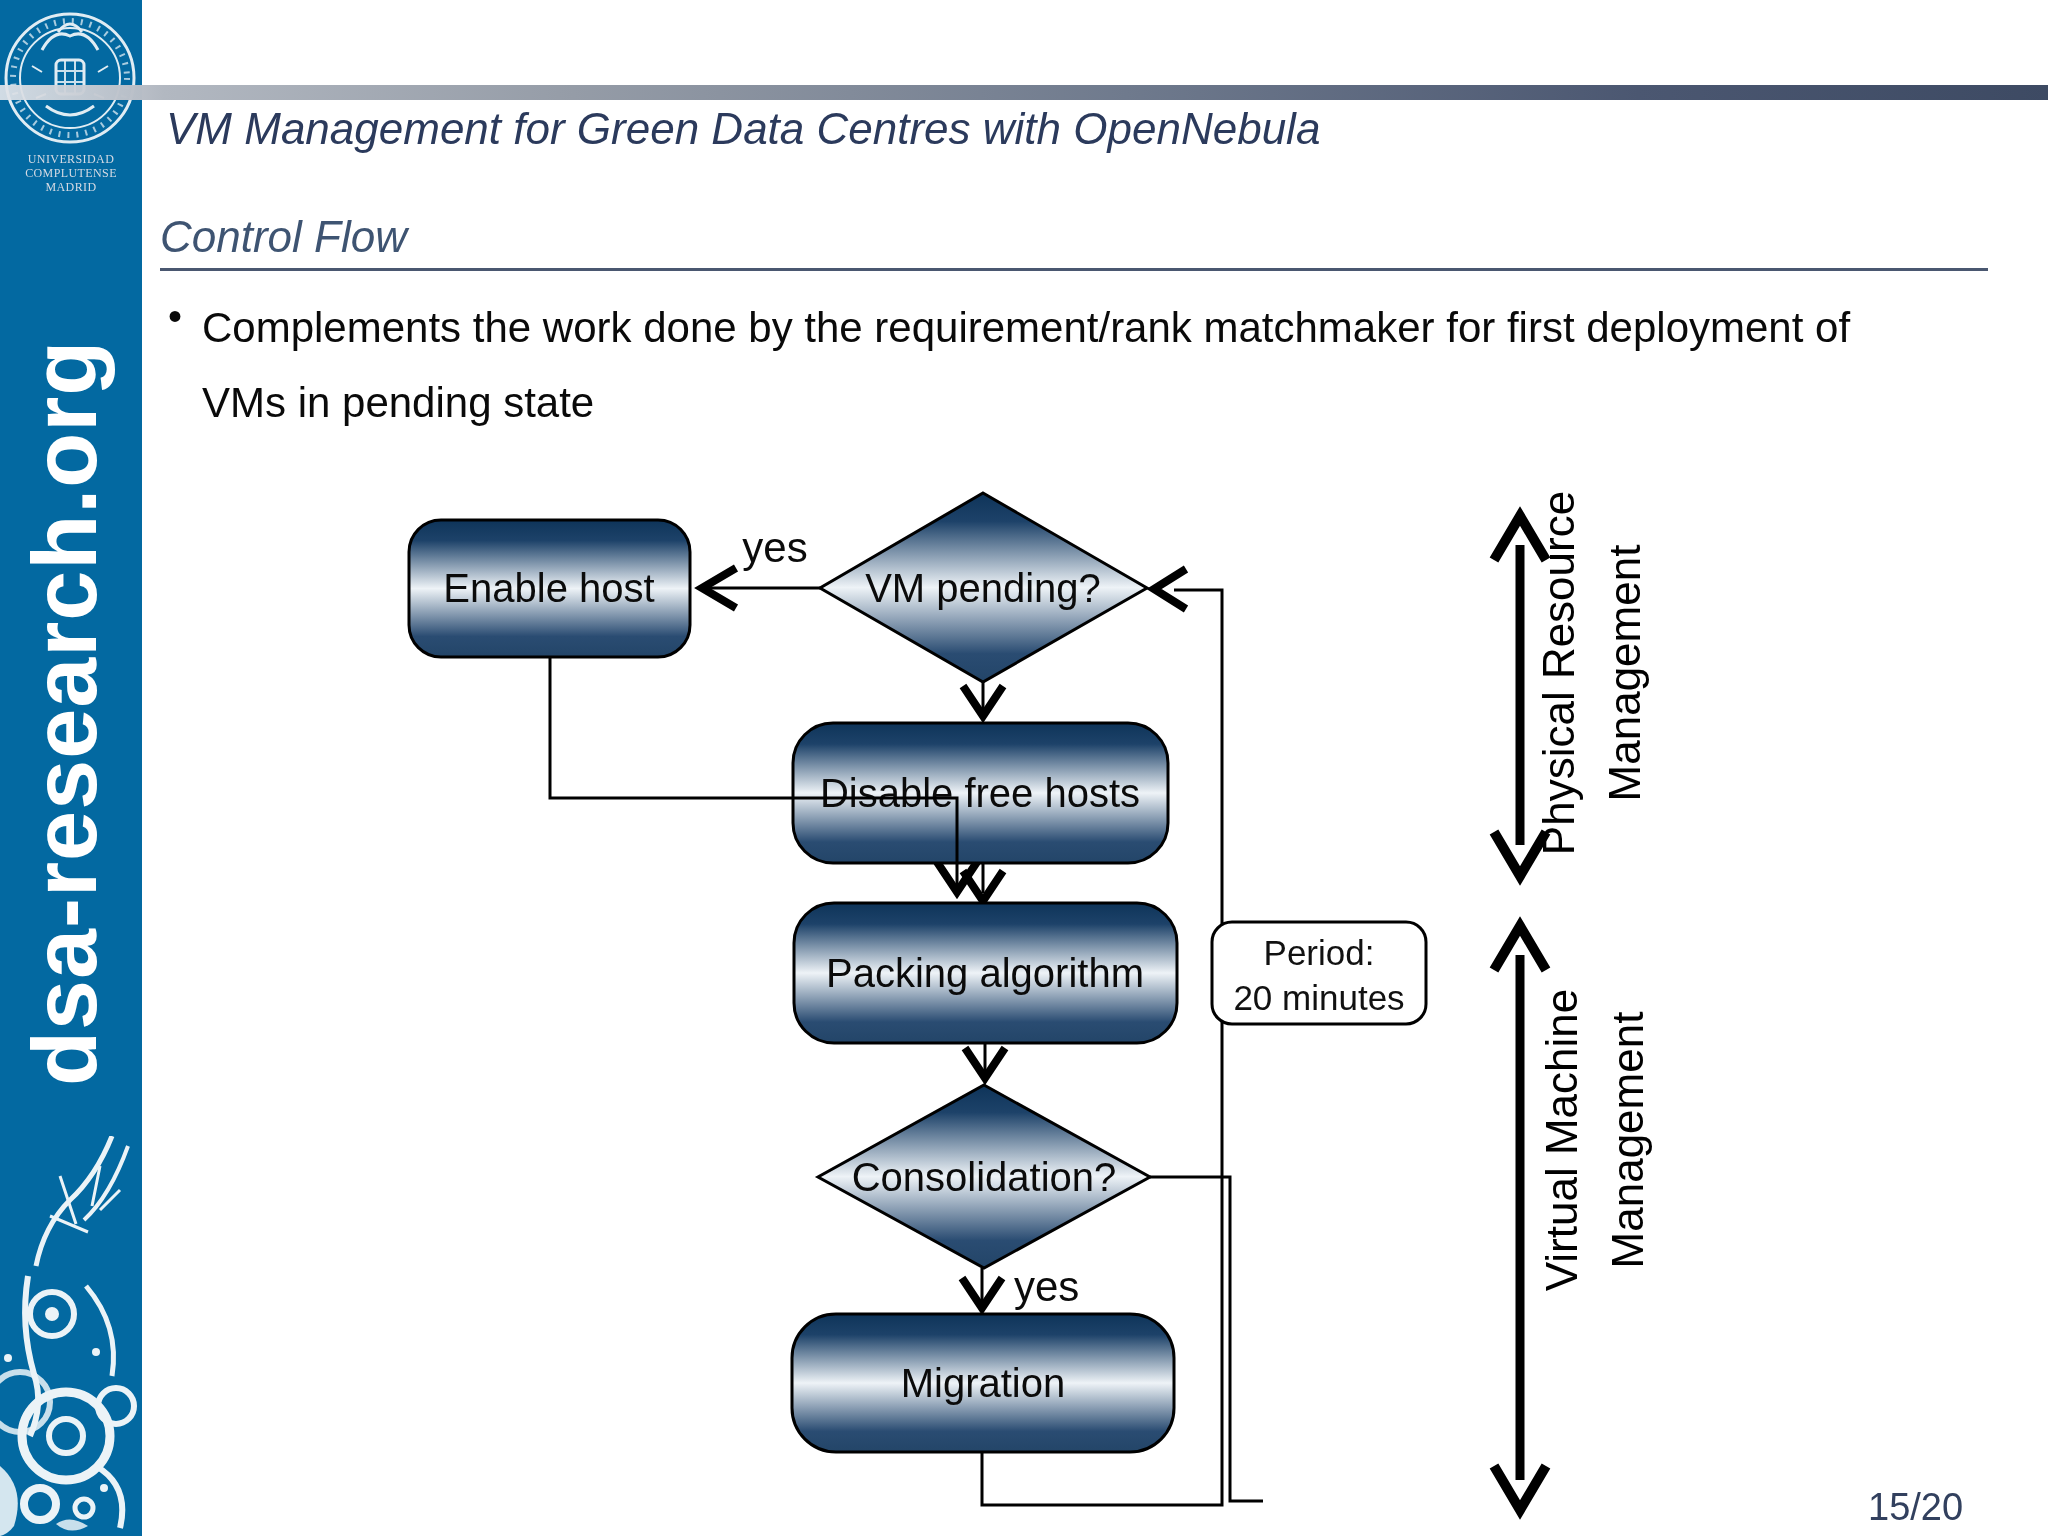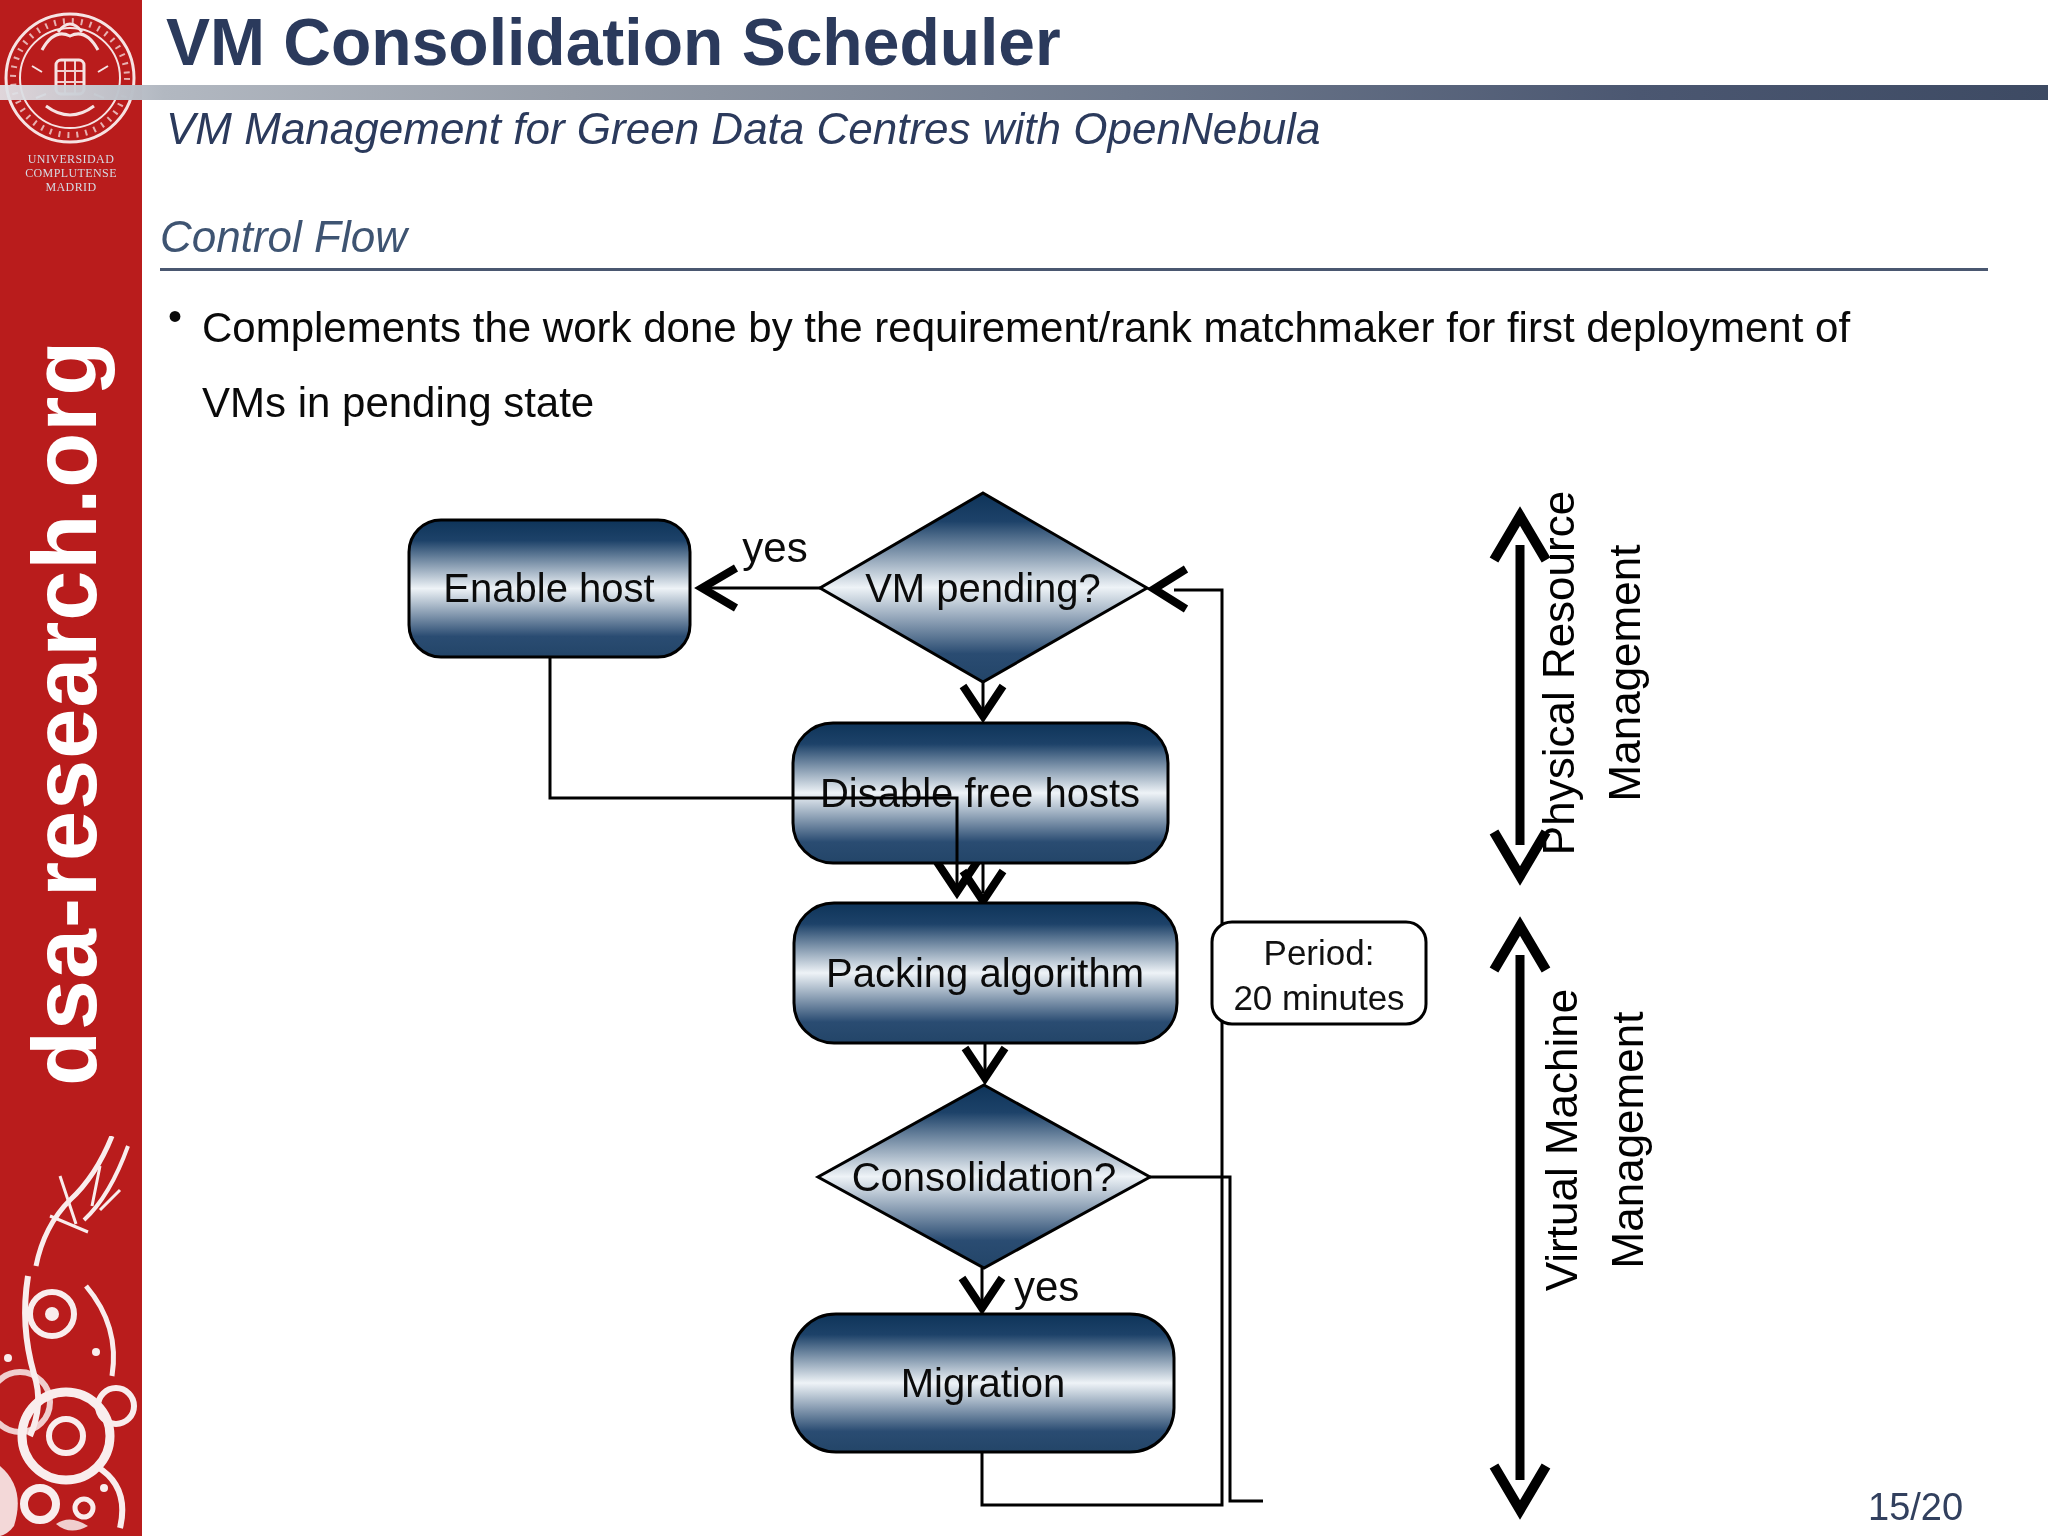--- a/index.html
+++ b/index.html
@@ -1,20 +1,20 @@
 <!DOCTYPE html>
 <html><head>
 <meta charset="utf-8">
 <style>
   html,body{margin:0;padding:0;background:#ffffff;}
   .slide{position:relative;width:2048px;height:1536px;background:#ffffff;overflow:hidden;
          font-family:"Liberation Sans",sans-serif;color:#000;}
 
   
-  .sidebar{position:absolute;left:0;top:0;width:142px;height:1536px;background:#b91c1c;}
+  .sidebar{position:absolute;left:0;top:0;width:142px;height:1536px;background:#0369a1;}
   .seal{position:absolute;left:2px;top:6px;}
   .univ{position:absolute;left:0;top:152px;width:142px;text-align:center;
         font-family:"Liberation Serif",serif;font-size:12px;line-height:14px;
         color:#d6dbe4;letter-spacing:.4px;}
   .orgtext{position:absolute;left:14px;top:1086px;transform-origin:0 0;transform:rotate(-90deg);
            white-space:nowrap;font-size:90px;font-weight:bold;color:#ffffff;letter-spacing:1px;}
   .floral{position:absolute;left:0;bottom:0;width:142px;height:400px;overflow:hidden;}
 
   
   .title{position:absolute;left:166px;top:4px;font-size:66px;font-weight:bold;color:#2b3a5c;}
@@ -84,21 +84,20 @@
           <circle cx="84" cy="372" r="9" stroke-width="5"></circle>
           <circle cx="104" cy="352" r="4" fill="#ffffff" stroke="none"></circle>
           <circle cx="8" cy="222" r="4" fill="#ffffff" stroke="none"></circle>
           <circle cx="96" cy="216" r="4" fill="#ffffff" stroke="none"></circle>
           <path d="M56 388 Q70 378 88 390 Q70 400 56 388 Z" fill="#ffffff" stroke="none" opacity="0.85"></path>
         </g>
       </svg>
     </div>
   </div>
 
-  <div class="title">VM Consolidation Scheduler</div>
   <div class="stripe"></div>
   <div class="subtitle">VM Management for Green Data Centres with OpenNebula</div>
   <div class="section">Control Flow</div>
   <div class="rule"></div>
 
   <span class="bullet-dot">•</span>
   <div class="bullet-text">Complements the work done by the requirement/rank matchmaker for first deployment of VMs in pending state</div>
 
   <svg class="diagram" viewBox="0 0 2048 1536">
     <defs>

